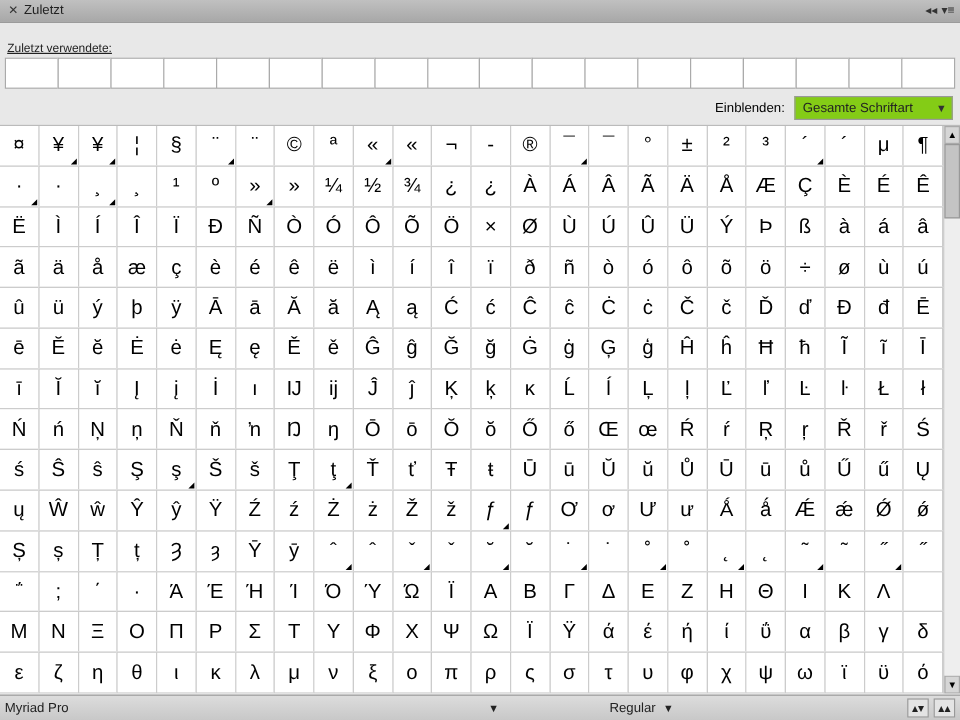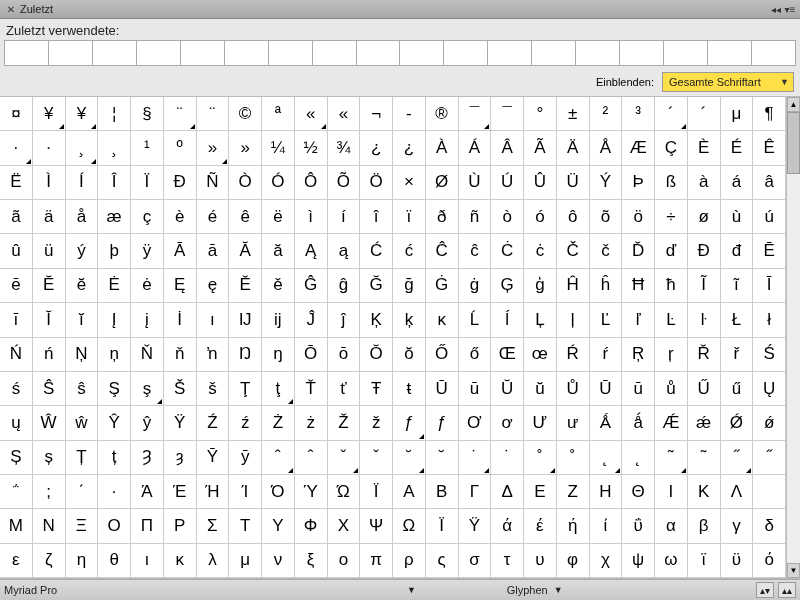--- a/index.html
+++ b/index.html
@@ -41,23 +41,24 @@
     width: 12px;
     height: 12px;
     margin-left: 2px;
     display: inline-flex;
     align-items: center;
     justify-content: center;
     font-size: 10px;
     color: #333;
   }
   .recent-label {
-    padding: 4px 6px 2px;
-    font-size: 13px;
+    padding: 16px 6px 2px;
+    font-size: 10px;
     color: #222;
+    text-decoration: underline;
   }
   .recent-row {
     display: flex;
     padding: 0 4px 4px;
   }
   .recent-cell {
     flex: 1 1 0;
     height: 24px;
     border: 1px solid #aaa;
     background: #fff;
@@ -68,21 +69,21 @@
     display: flex;
     align-items: center;
     padding: 2px 6px 4px;
     font-size: 11px;
     gap: 8px;
     justify-content: flex-end;
   }
   .dropdown {
     height: 18px;
     border: 1px solid #999;
-    background: #fde047;
+    background: #84cc16;
     display: inline-flex;
     align-items: center;
     justify-content: space-between;
     padding: 0 4px 0 6px;
     font-size: 11px;
     color: #222;
     min-width: 120px;
   }
   .dropdown .arrow {
     font-size: 9px;
@@ -590,21 +591,21 @@
     </div>
   </div>
 
   <div class="statusbar">
     <span class="fontname dd">
       <span>Myriad Pro</span>
       <span class="spacer" style="flex:1"></span>
       <span class="arrow">▼</span>
     </span>
     <span class="style dd">
-      <span>Glyphen</span>
+      <span>Regular</span>
       <span class="arrow">▼</span>
     </span>
     <span class="right">
       <span class="zbtn">▴▾</span>
       <span class="zbtn">▴▴</span>
     </span>
   </div>
 
 </div>
 

